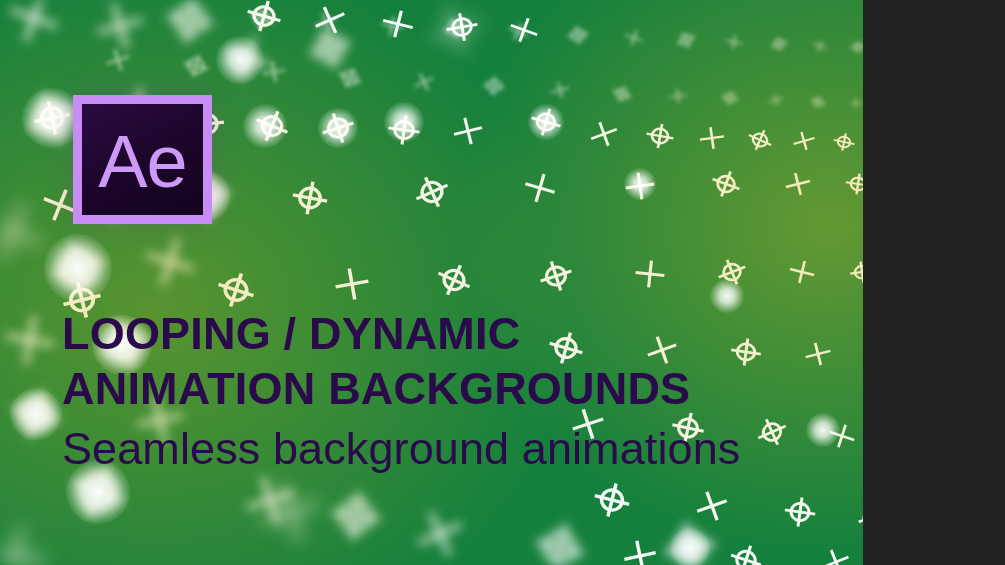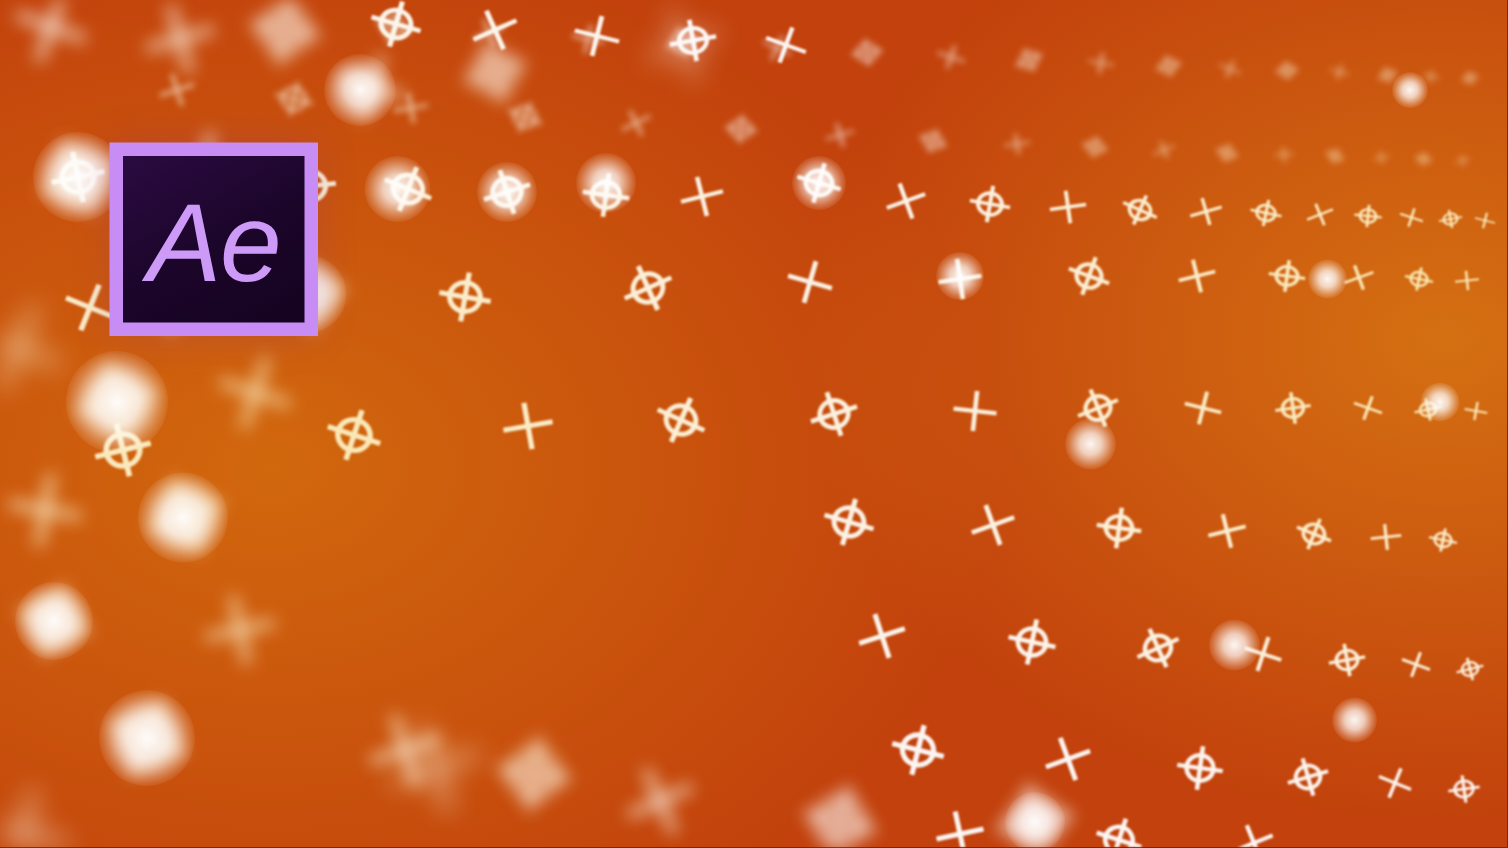--- a/index.html
+++ b/index.html
@@ -5,26 +5,25 @@
 <style>
   html, body {
     margin: 0;
     padding: 0;
     background: #222;
   }
   * { box-sizing: border-box; }
 
   .stage {
     position: relative;
-    width: 1005px;
+    width: 863px;
     height: 565px;
     overflow: hidden;
-    background: #c2410c;
+    background: #15803d;
     font-family: "Liberation Sans", sans-serif;
-    font-style: italic;
   }
 
   
   .pattern-field {
     position: absolute;
     inset: 0;
     overflow: hidden;
   }
   .pattern-field svg {
     position: absolute;
@@ -342,14 +341,19 @@
         <div class="bokeh" style="left: 928px; top: 48px; width: 24px; height: 24px;"></div>
       </div>
   </div>
 
   <div class="ae-logo">
     <div class="ae-inner">
       <span class="ae-glyph">Ae</span>
     </div>
   </div>
 
+  <div class="copy">
+    <h1 class="headline">LOOPING / DYNAMIC</h1>
+    <h1 class="headline">ANIMATION BACKGROUNDS</h1>
+    <p class="subhead">Seamless background animations</p>
+  </div>
 
 </div>
 
 </body></html>

